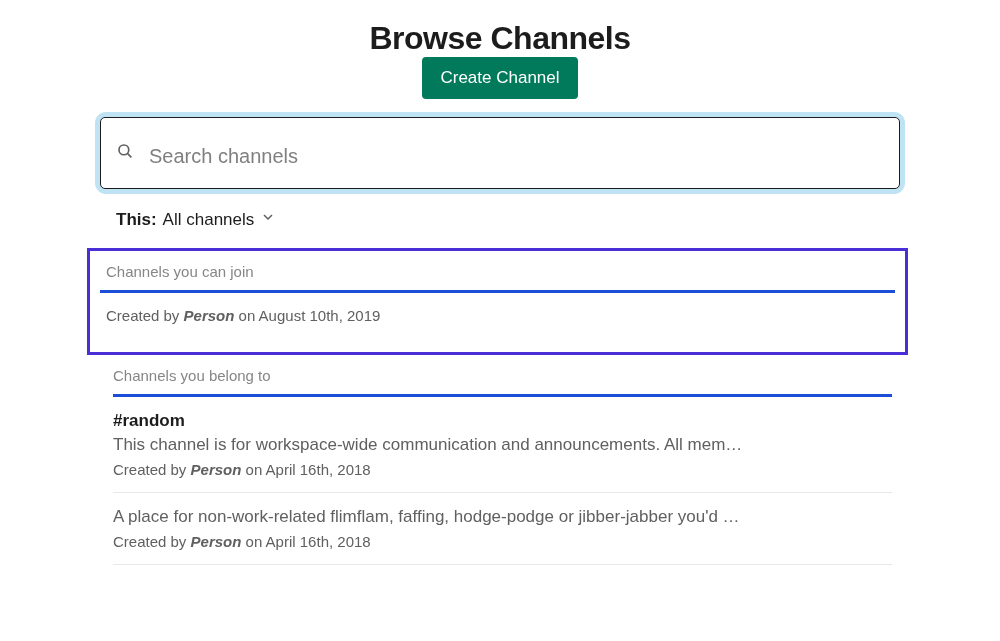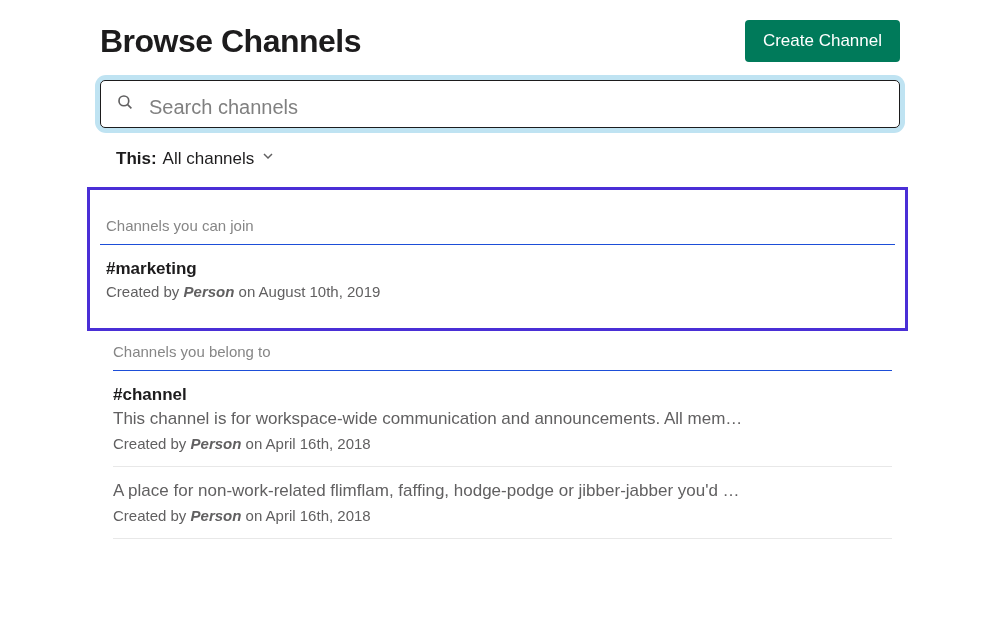--- a/index.html
+++ b/index.html
@@ -15,20 +15,21 @@
       overflow: hidden;
     }
     .container {
       padding: 20px 100px 0 100px;
     }
     .header-row {
       display: flex;
       justify-content: space-between;
       align-items: center;
       margin-bottom: 18px;
+      flex-direction: column;
     }
     .page-title {
       font-size: 32px;
       font-weight: 900;
       color: #1d1c1d;
       letter-spacing: -0.5px;
     }
     .create-btn {
       background: #007a5a;
       color: #ffffff;
@@ -40,21 +41,21 @@
       cursor: pointer;
     }
     .search-wrapper {
       position: relative;
       margin-bottom: 20px;
       border-radius: 6px;
       box-shadow: 0 0 0 5px #bfe3f2;
     }
     .search-input {
       width: 100%;
-      height: 48px;
+      height: 72px;
       border: 1px solid #1d1c1d;
       border-radius: 5px;
       padding: 6px 16px 0 48px;
       font-size: 20px;
       color: #616061;
       outline: none;
     }
     .search-input::placeholder {
       color: #808080;
     }
@@ -91,22 +92,22 @@
     }
     .highlight-box {
       border: 3px solid #4a2fd6;
       padding: 0 10px 14px 10px;
       margin-left: -13px;
       margin-right: -8px;
     }
     .section-label {
       color: #868686;
       font-size: 15px;
-      padding: 27px 6px 10px 6px;
-      border-bottom: 1px solid #1d4ed8;
+      padding: 12px 6px 10px 6px;
+      border-bottom: 3px solid #1d4ed8;
     }
     .channel-item {
       padding: 14px 0 14px 6px;
       border-bottom: 1px solid #e8e8e8;
     }
     .channel-item.no-border {
       border-bottom: none;
     }
     .channel-name {
       font-size: 17px;
@@ -168,32 +169,31 @@
         <svg width="16" height="16" viewBox="0 0 24 24" fill="none" stroke="currentColor" stroke-width="2.2">
           <polyline points="6 9 12 15 18 9"></polyline>
         </svg>
       </span>
     </div>
   </div>
 
   <div class="highlight-box">
     <div class="section-label">Channels you can join</div>
     <div class="channel-item no-border">
-      <div class="channel-name">#marketing</div>
       <div class="channel-meta">
         <span>Created by </span><span class="person">Person</span><span> on August 10th, 2019</span>
       </div>
     </div>
   </div>
 
   <div class="belong-section">
     <div class="section-label">Channels you belong to</div>
 
     <div class="channel-item">
-      <div class="channel-name">#channel</div>
+      <div class="channel-name">#random</div>
       <div class="channel-desc">This channel is for workspace-wide communication and announcements. All mem…</div>
       <div class="channel-meta">
         <span>Created by </span><span class="person">Person</span><span> on April 16th, 2018</span>
       </div>
     </div>
 
     <div class="channel-item">
       <div class="channel-desc">A place for non-work-related flimflam, faffing, hodge-podge or jibber-jabber you'd …</div>
       <div class="channel-meta">
         <span>Created by </span><span class="person">Person</span><span> on April 16th, 2018</span>

